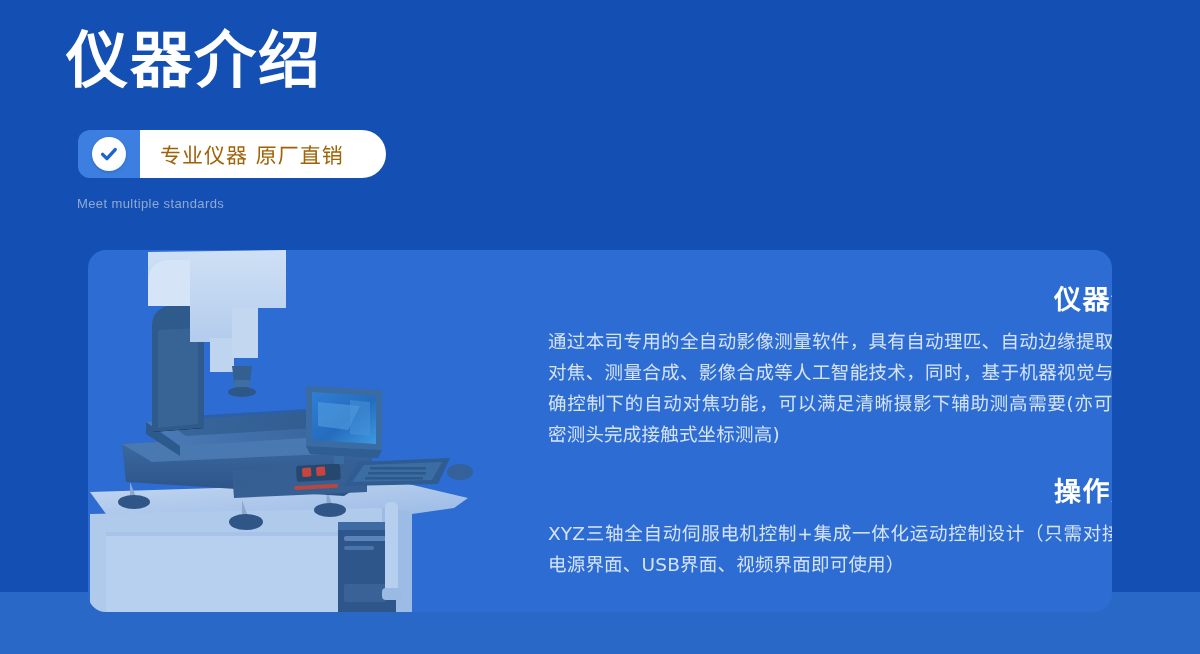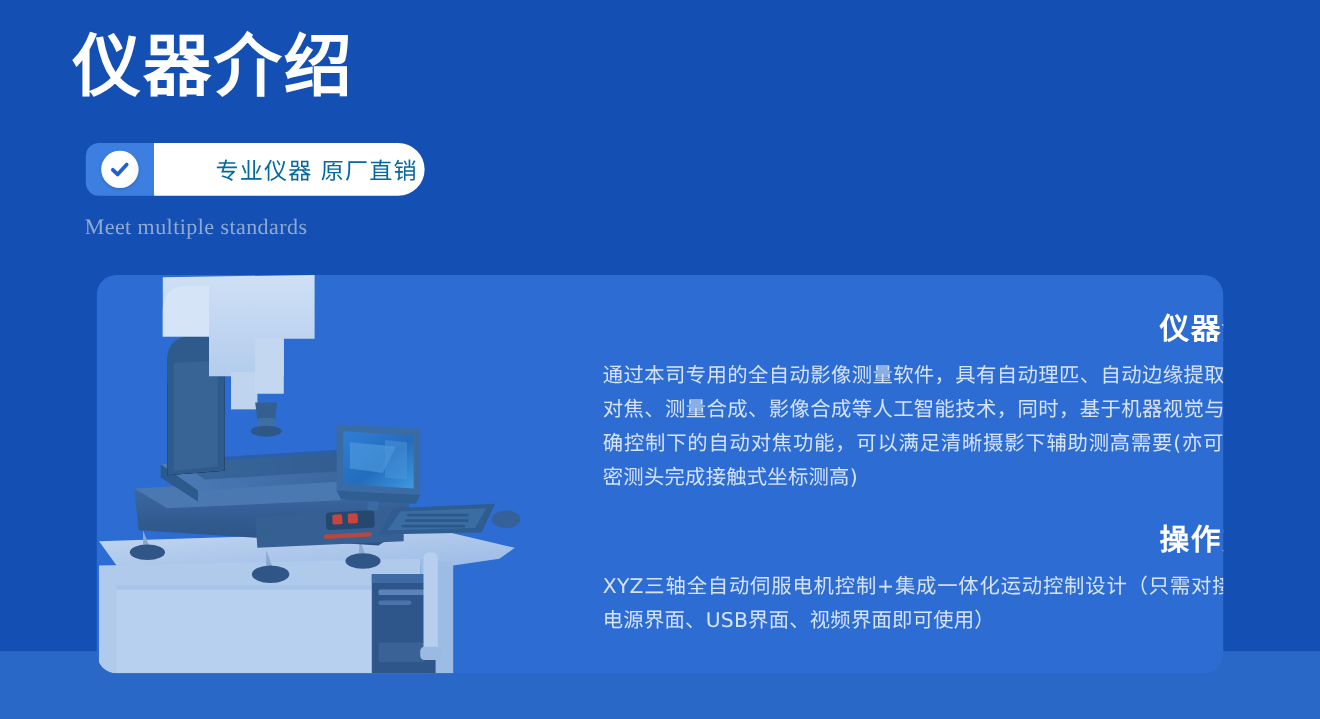--- a/index.html
+++ b/index.html
@@ -94,32 +94,31 @@
     border-radius: 0 24px 24px 0;
     display: flex;
     align-items: center;
     padding-left: 20px;
   }
 
   .badge-text {
     font-family: "DejaVu Sans", "Liberation Sans", sans-serif;
     font-size: 21px;
     font-weight: 400;
-    color: #0369a1;
+    color: #a16207;
     letter-spacing: 1px;
     white-space: nowrap;
-    margin-left: 36px;
   }
 
   .subtitle-en {
     position: absolute;
     left: 11px;
     top: 170px;
-    font-family: Liberation Serif, serif;
-    font-size: 20px;
+    font-family: Liberation Sans, sans-serif;
+    font-size: 13px;
     letter-spacing: 0.4px;
     color: #8fa9d4;
     white-space: nowrap;
   }
 
   
   .card {
     position: absolute;
     left: 88px;
     top: 250px;

